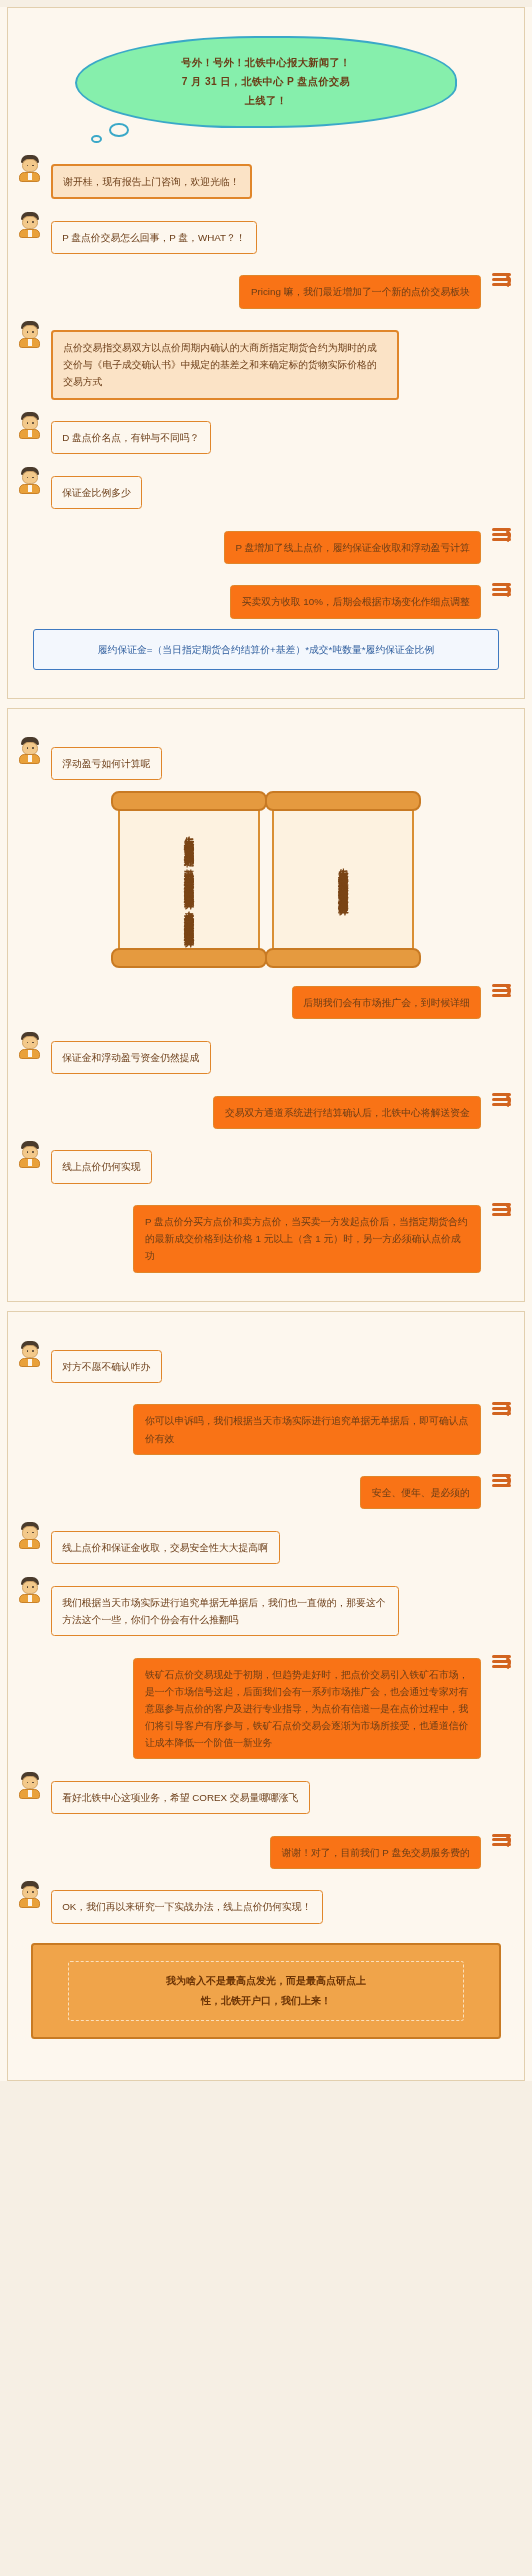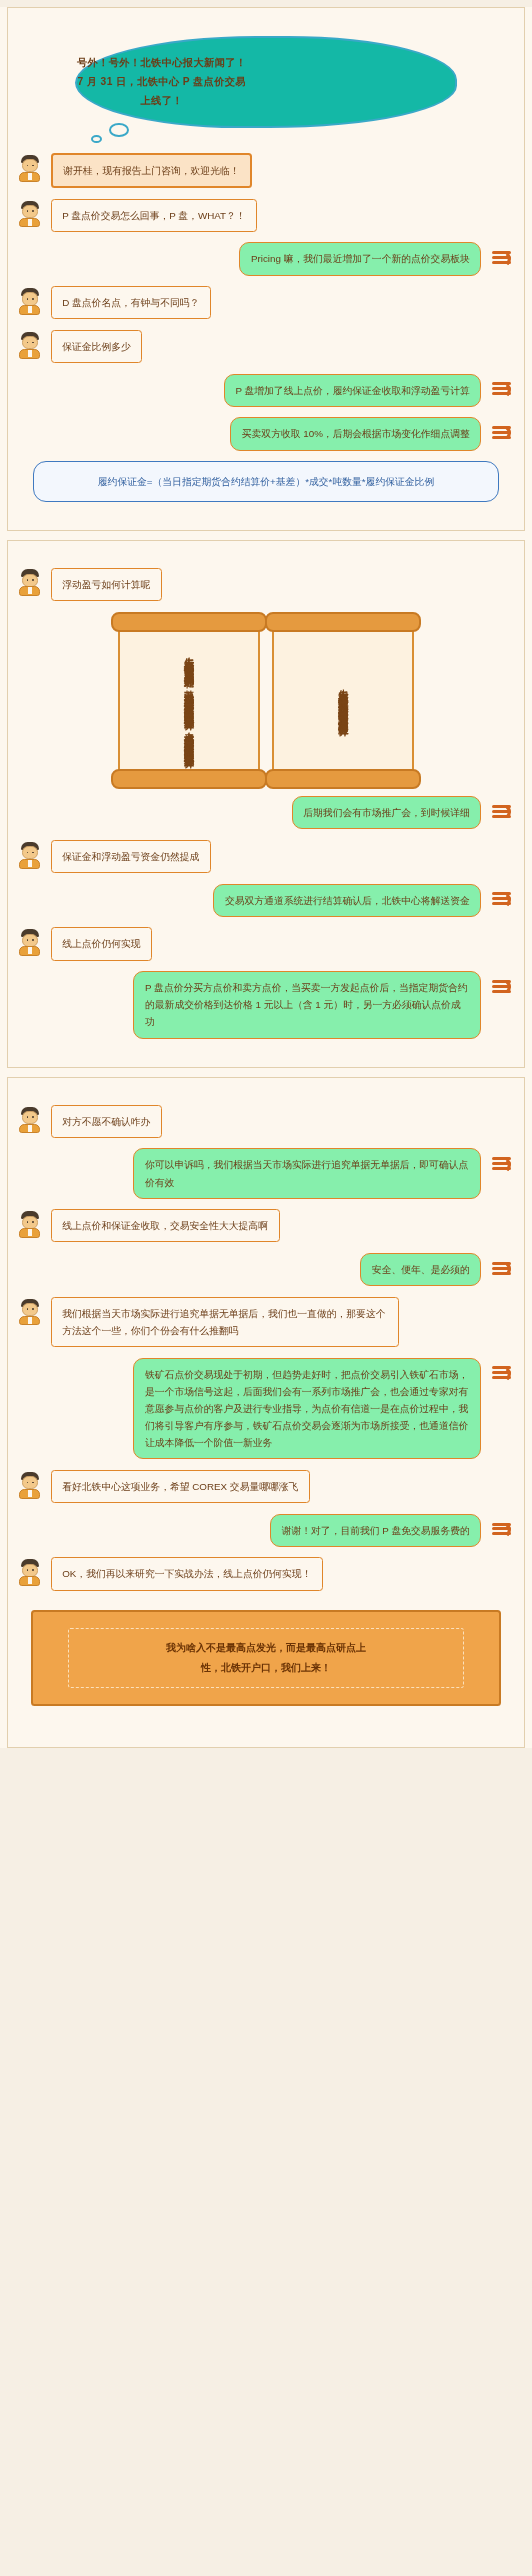--- a/index.html
+++ b/index.html
@@ -29,22 +29,22 @@
     position:relative;
     margin:12.4px auto 9px auto;
     width:382px;
     height:106px;
   }
   .cloud {
     position:absolute; left:0; top:0;
     width:382px; height:92px;
     border:2.7px solid #3aa8c8;
     border-radius:58% 54% 60% 52% / 62% 58% 56% 60%;
-    background:#14b8a6;
-    display:flex; align-items:center; 
+    background:#86efac;
+    display:flex; align-items:center; justify-content:center;
     text-align:center;
   }
   .cloud-text {
     font-size:10.2px; line-height:1.85; color:#6b3d17; font-weight:bold;
     letter-spacing:0.4px;
   }
   .cloud-tail1, .cloud-tail2 {
     position:absolute;
     border:2.7px solid #3aa8c8;
     border-radius:50%;
@@ -86,24 +86,25 @@
   .bubble {
     border:1.4px solid #e0862a;
     border-radius:3.5px;
     background:#fdf7ee;
     padding:7px 10.6px;
     font-size:9.8px;
     line-height:1.75;
     color:#6b3d17;
     max-width:348px;
     position:relative;
+    margin-top:11px;
   }
   .row.left .bubble { margin-left:9px; }
   .row.right .bubble { margin-right:9px; }
-  .bubble.fill { background:#86efac;border-radius:10px; }
+  .bubble.fill { background:#f97316; }
   .bubble.strong { border-width:2.2px; background:#fbe3c6; }
 
   .logo {
     width:23px; height:23px; flex:0 0 23px; margin-top:5.3px; position:relative;
   }
   .logo .bar {
     position:absolute; left:1.8px; height:3px; background:#d2641f; border-radius:1.8px;
   }
   .logo .b1 { top:3.5px;  width:18.6px; }
   .logo .b2 { top:8.4px;width:18.6px; }
@@ -117,21 +118,21 @@
 
   .center-note {
     margin:10px 14px;
     border:1.8px solid #3f79c0;
     background:#f3f7fd;
     color:#2f5e9e;
     font-size:9.8px;
     text-align:center;
     padding:10.6px 9px;
     line-height:1.8;
-    border-radius:13px;
+    border-radius:3px;
   }
 
   
   .scrolls { display:flex; justify-content:center; gap:12.4px; margin:19.5px 5.3px 16px 5.3px; }
   .scroll {
     width:142px; min-height:160px;
     background:#fdf2e0;
     border:2.2px solid #d98f34;
     border-radius:3.5px;
     position:relative;
@@ -218,20 +219,31 @@
     <div class="row right">
       <div class="bubble fill">Pricing 嘛，我们最近增加了一个新的点价交易板块</div>
       <div class="logo">
         <div class="bar b1"></div>
           <div class="bar b2"></div>
           <div class="bar b3"></div>
           <div class="arc"></div>
       </div>
     </div>
 
+    <div class="row left">
+      <div class="avatar">
+        <div class="hair"></div>
+          <div class="face"></div>
+          <div class="eye-l"></div>
+          <div class="eye-r"></div>
+          <div class="body"></div>
+          <div class="tie"></div>
+      </div>
+      <div class="bubble strong">点价交易指交易双方以点价周期内确认的大商所指定期货合约为期时的成交价与《电子成交确认书》中规定的基差之和来确定标的货物实际价格的交易方式</div>
+    </div>
 
     <div class="row left">
       <div class="avatar">
         <div class="hair"></div>
           <div class="face"></div>
           <div class="eye-l"></div>
           <div class="eye-r"></div>
           <div class="body"></div>
           <div class="tie"></div>
       </div>
@@ -369,40 +381,40 @@
     <div class="row right">
       <div class="bubble fill">你可以申诉吗，我们根据当天市场实际进行追究单据无单据后，即可确认点价有效</div>
       <div class="logo">
         <div class="bar b1"></div>
           <div class="bar b2"></div>
           <div class="bar b3"></div>
           <div class="arc"></div>
       </div>
     </div>
 
+    <div class="row right">
+      <div class="bubble fill">安全、便年、是必须的</div>
+      <div class="logo">
+        <div class="bar b1"></div>
+          <div class="bar b2"></div>
+          <div class="bar b3"></div>
+          <div class="arc"></div>
+      </div>
+    </div>
+
     <div class="row left">
       <div class="avatar">
         <div class="hair"></div>
           <div class="face"></div>
           <div class="eye-l"></div>
           <div class="eye-r"></div>
           <div class="body"></div>
           <div class="tie"></div>
       </div>
       <div class="bubble">线上点价和保证金收取，交易安全性大大提高啊</div>
-    </div>
-
-    <div class="row right">
-      <div class="bubble fill">安全、便年、是必须的</div>
-      <div class="logo">
-        <div class="bar b1"></div>
-          <div class="bar b2"></div>
-          <div class="bar b3"></div>
-          <div class="arc"></div>
-      </div>
     </div>
 
     <div class="row left">
       <div class="avatar">
         <div class="hair"></div>
           <div class="face"></div>
           <div class="eye-l"></div>
           <div class="eye-r"></div>
           <div class="body"></div>
           <div class="tie"></div>

